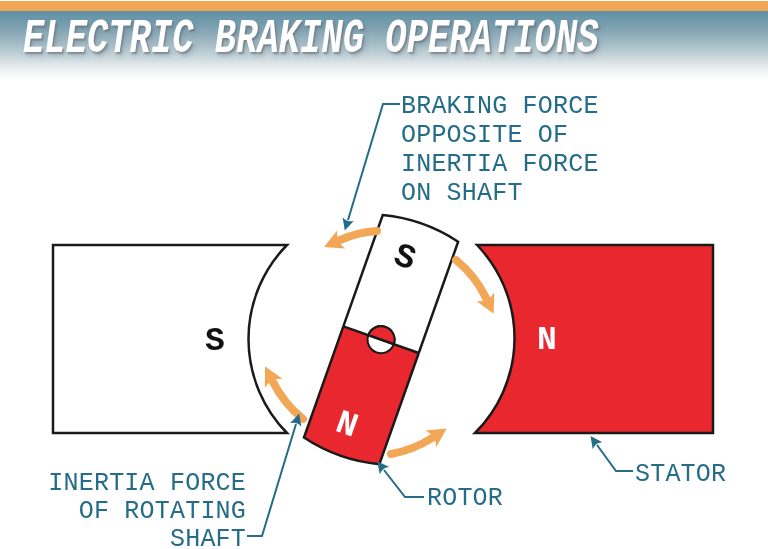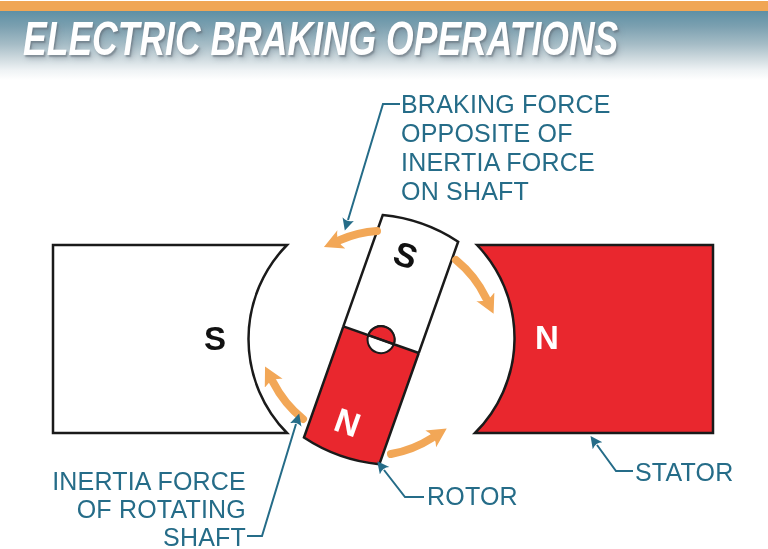--- a/index.html
+++ b/index.html
@@ -1,18 +1,18 @@
 <!DOCTYPE html>
 <html><head>
 <meta charset="utf-8">
 <style>
   html,body { margin:0; padding:0; background:#fff; }
   .page {
     position:relative; width:768px; height:549px; background:#ffffff;
-    overflow:hidden; font-family:Liberation Sans, sans-serif;
+    overflow:hidden; font-family:Liberation Mono, monospace;
   }
   .top-accent {
     position:absolute; top:1px; left:0; width:768px; height:10px;
     background:#F0A655;
   }
   .header-band {
     position:absolute; top:11px; left:0; width:768px; height:69px;
     background:linear-gradient(to bottom,
       #5E90A5 0%, #7BA0B0 22%, #A5BCC6 48%, #CDD9DE 68%, #EFF3F5 86%, #ffffff 100%);
   }

